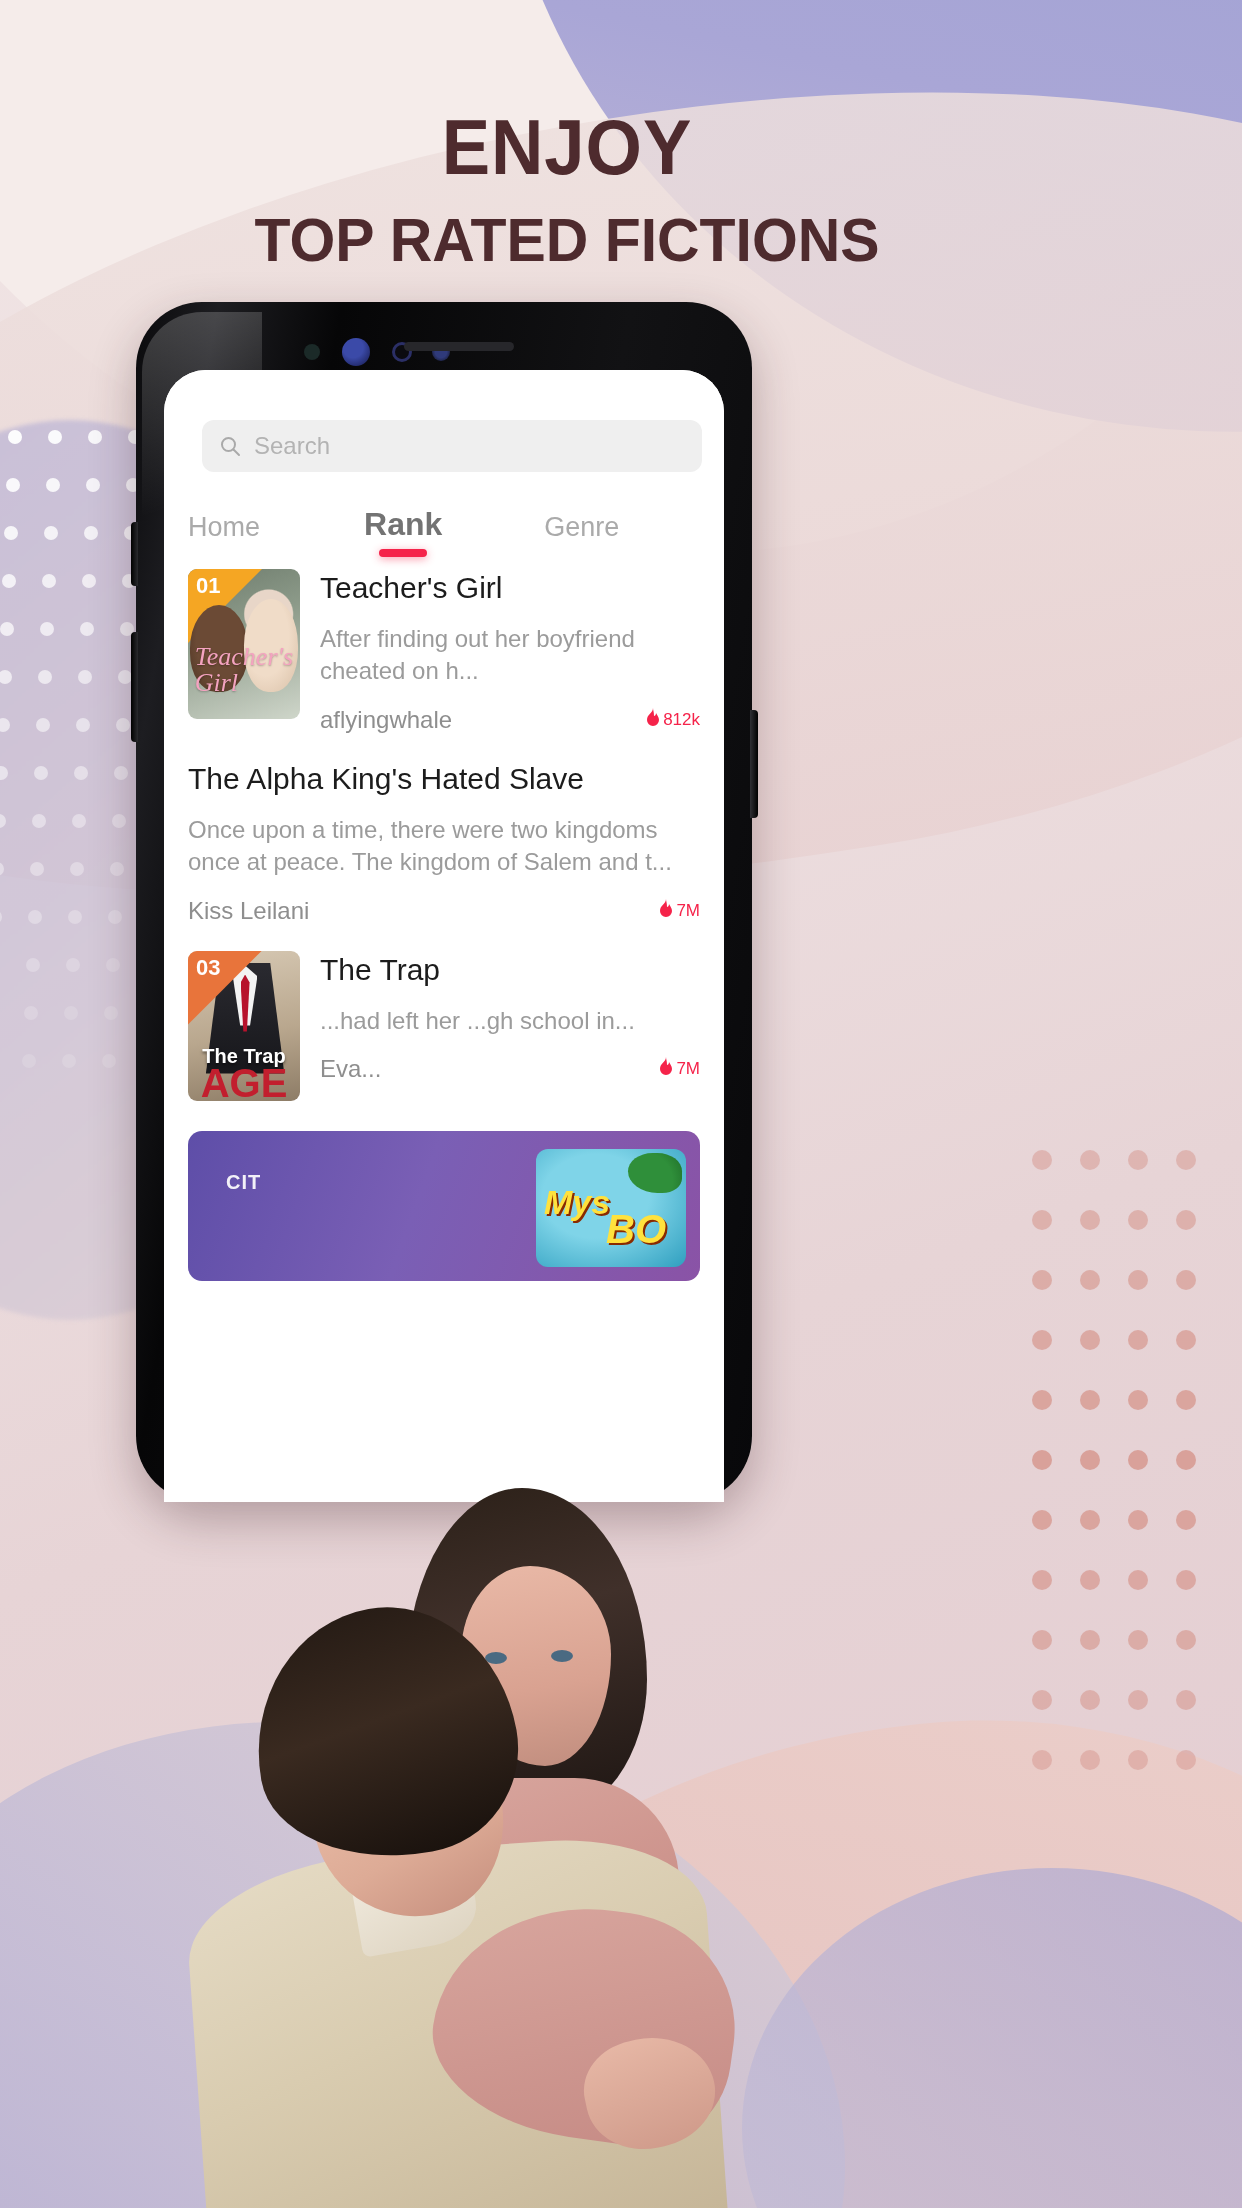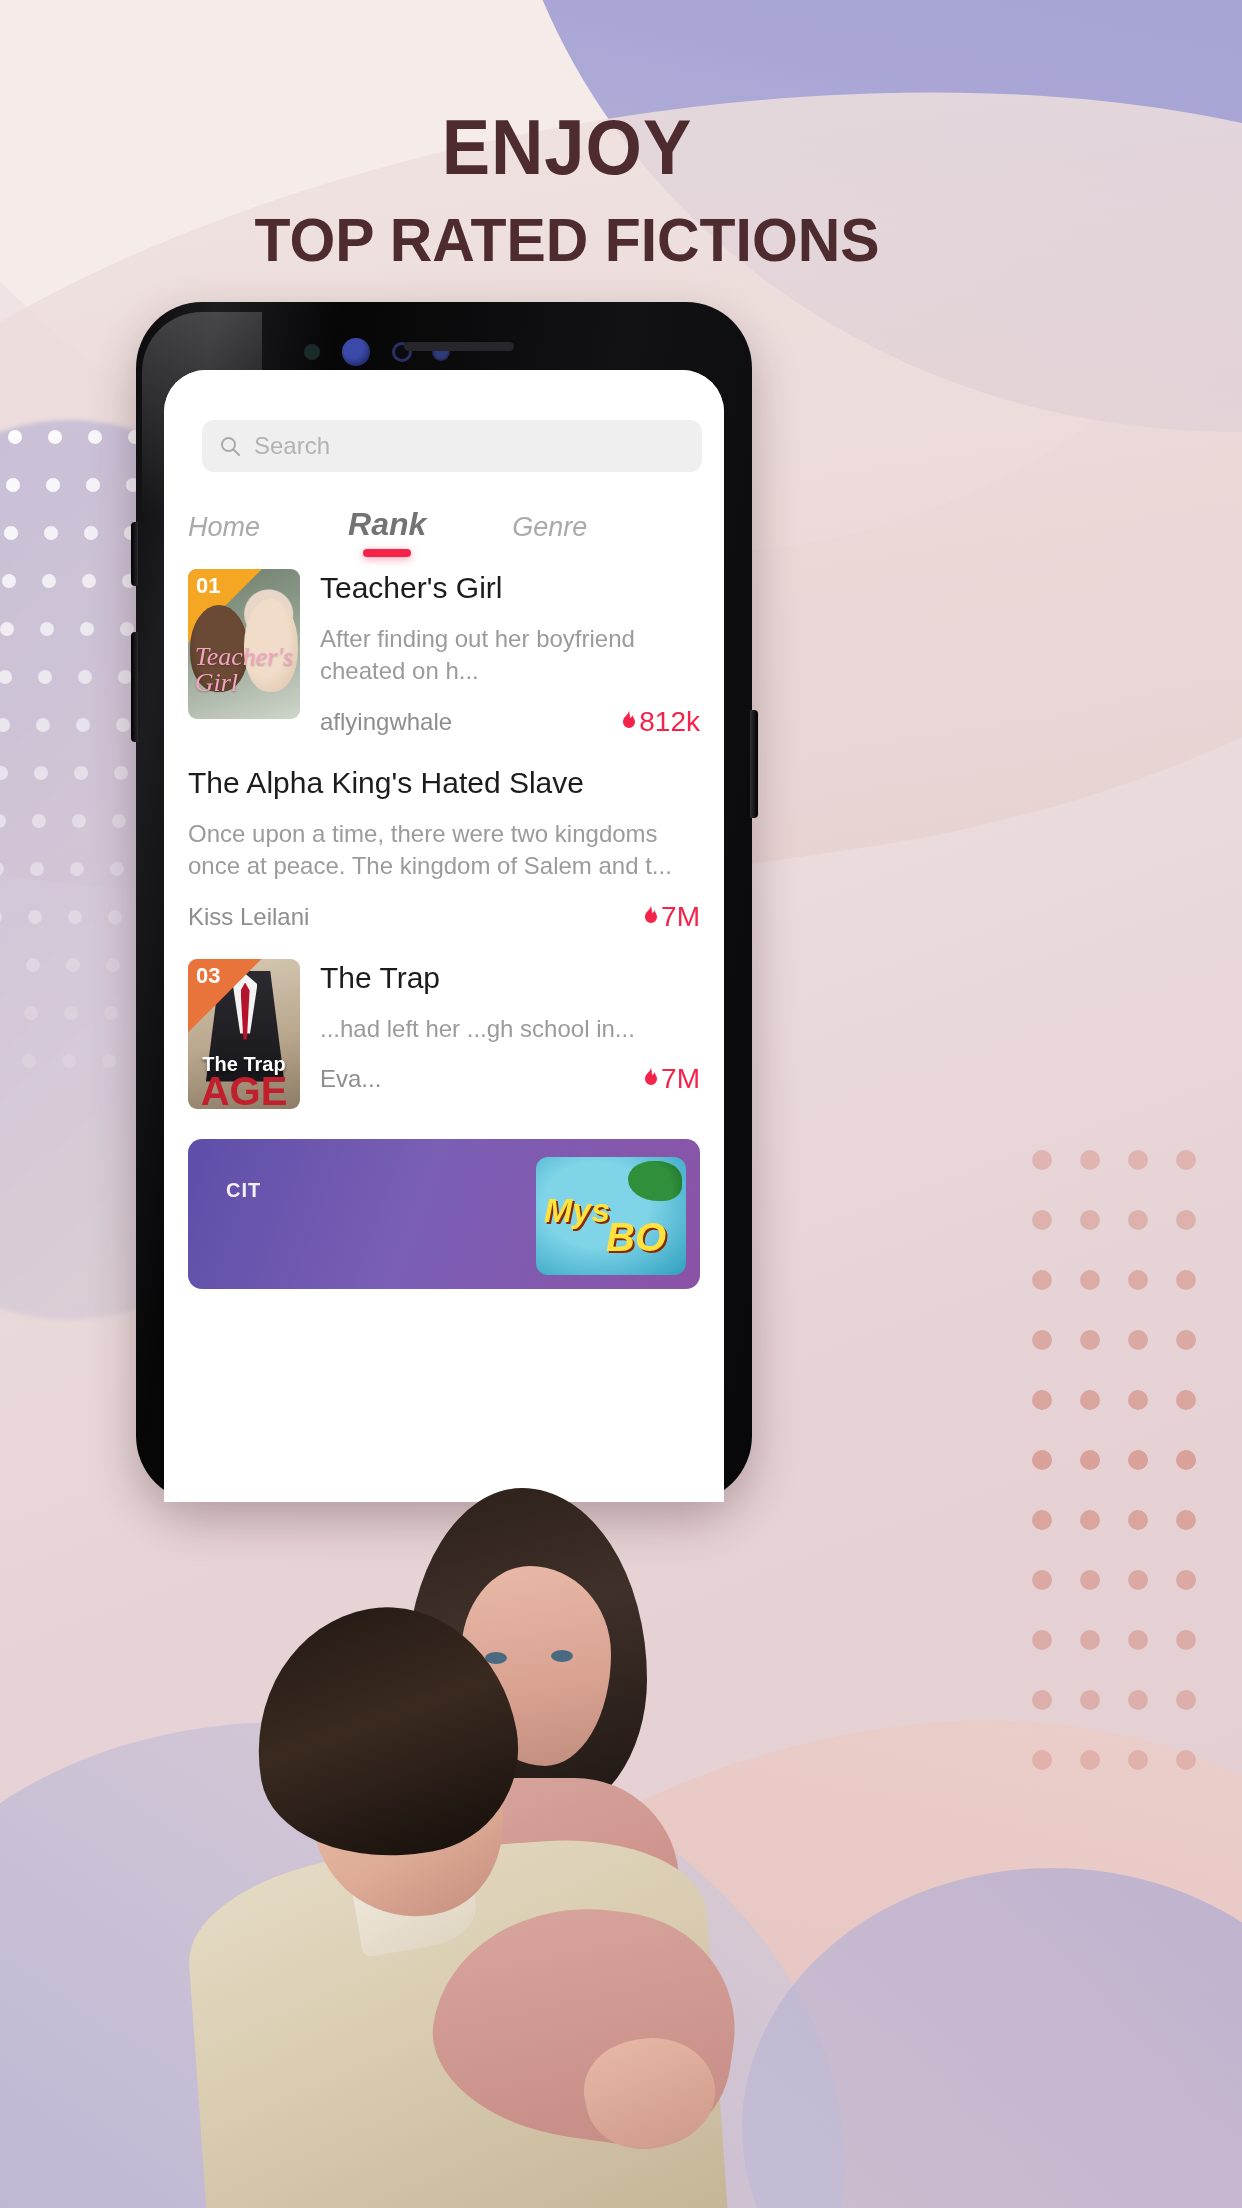--- a/index.html
+++ b/index.html
@@ -135,23 +135,22 @@
 
   
   .app { position: absolute; inset: 0; background: #fff; }
   .search-wrap { padding: 50px 22px 0 38px; }
   .search-box {
     height: 52px; background: #efefef; border-radius: 12px;
     display: flex; align-items: center; gap: 12px; padding: 0 16px;
   }
   .search-ph { color: #b3b3b3; font-size: 24px; }
   .tabs {
-    display: flex; align-items: flex-end; gap: 0;
+    display: flex; align-items: flex-end; gap: 16px;
     padding: 34px 8px 0 24px;
-    font-style: italic;
   }
   .tab { font-size: 27px; color: #aaaaaa; position: relative; padding-bottom: 14px; }
   .tab.t-home { margin-right: 88px; }
   .tab.t-rank { font-size: 32px; color: #737373; font-weight: 600; margin-right: 86px; }
   .tab-underline {
     position: absolute; left: 50%; transform: translateX(-50%);
     bottom: 0; width: 48px; height: 8px; border-radius: 5px;
     background: #f5234a; box-shadow: 0 2px 8px rgba(245,35,74,.45);
   }
   .subbar {
@@ -185,21 +184,21 @@
   }
   .b-desc {
     margin-top: 18px; font-size: 24px; color: #9b9b9b; line-height: 1.35;
     display: -webkit-box; -webkit-line-clamp: 2; -webkit-box-orient: vertical;
     overflow: hidden;
   }
   .b-foot {
     margin-top: 18px; display: flex; align-items: center; justify-content: space-between;
   }
   .b-author { font-size: 24px; color: #8e8e8e; }
-  .b-hot { display: flex; align-items: center; color: #f5234a; font-size: 28px; }
+  .b-hot { display: flex; align-items: center; color: #f5234a; font-size: 17px; }
 
   
   .cv1 { background:
       radial-gradient(circle at 72% 30%, #e8d6c8 0 18%, rgba(0,0,0,0) 19%),
       linear-gradient(160deg,#6d7b6c 0%, #8d9b8a 40%, #cfd6ca 100%); }
   .cv1 .art-a { position:absolute; left:2%; top:24%; width:52%; height:58%;
       background: radial-gradient(ellipse at 50% 40%, #6b4a35 0 55%, #4a3222 100%);
       border-radius: 50% 50% 45% 45%; }
   .cv1 .art-b { position:absolute; right:2%; top:20%; width:48%; height:62%;
       background: radial-gradient(ellipse at 40% 40%, #f0dcc8 0 50%, #d8bfa6 100%);

